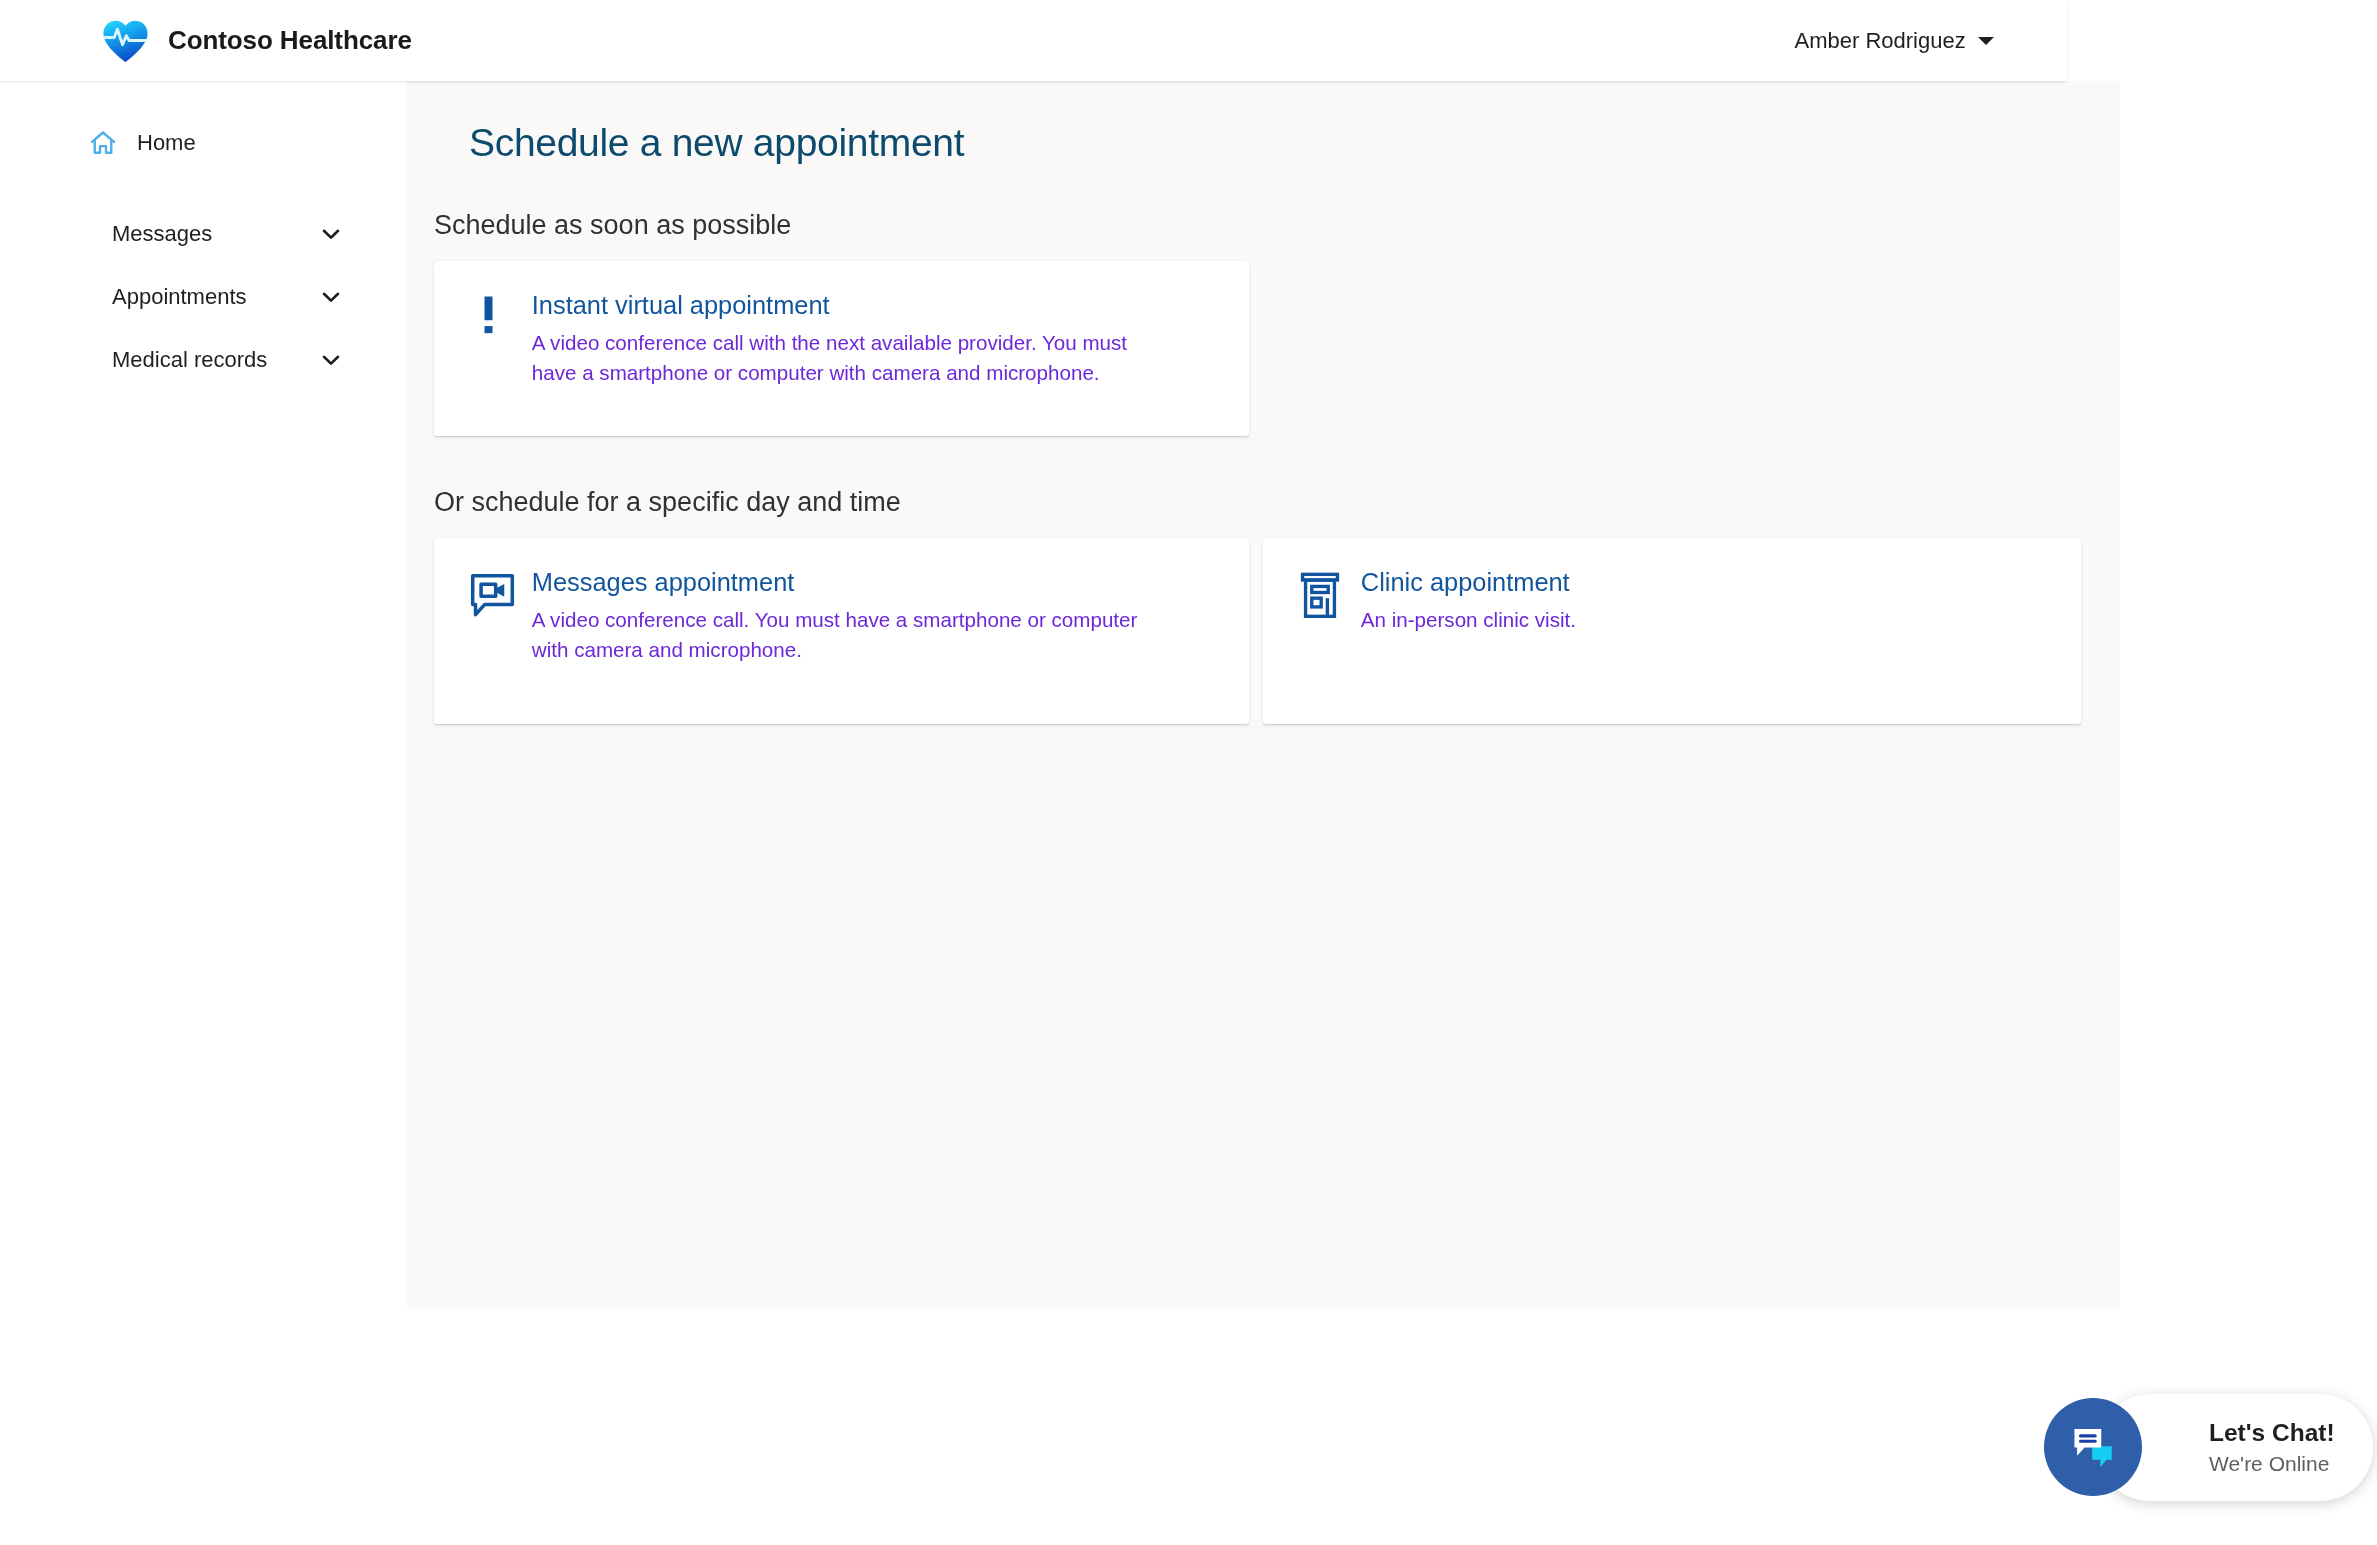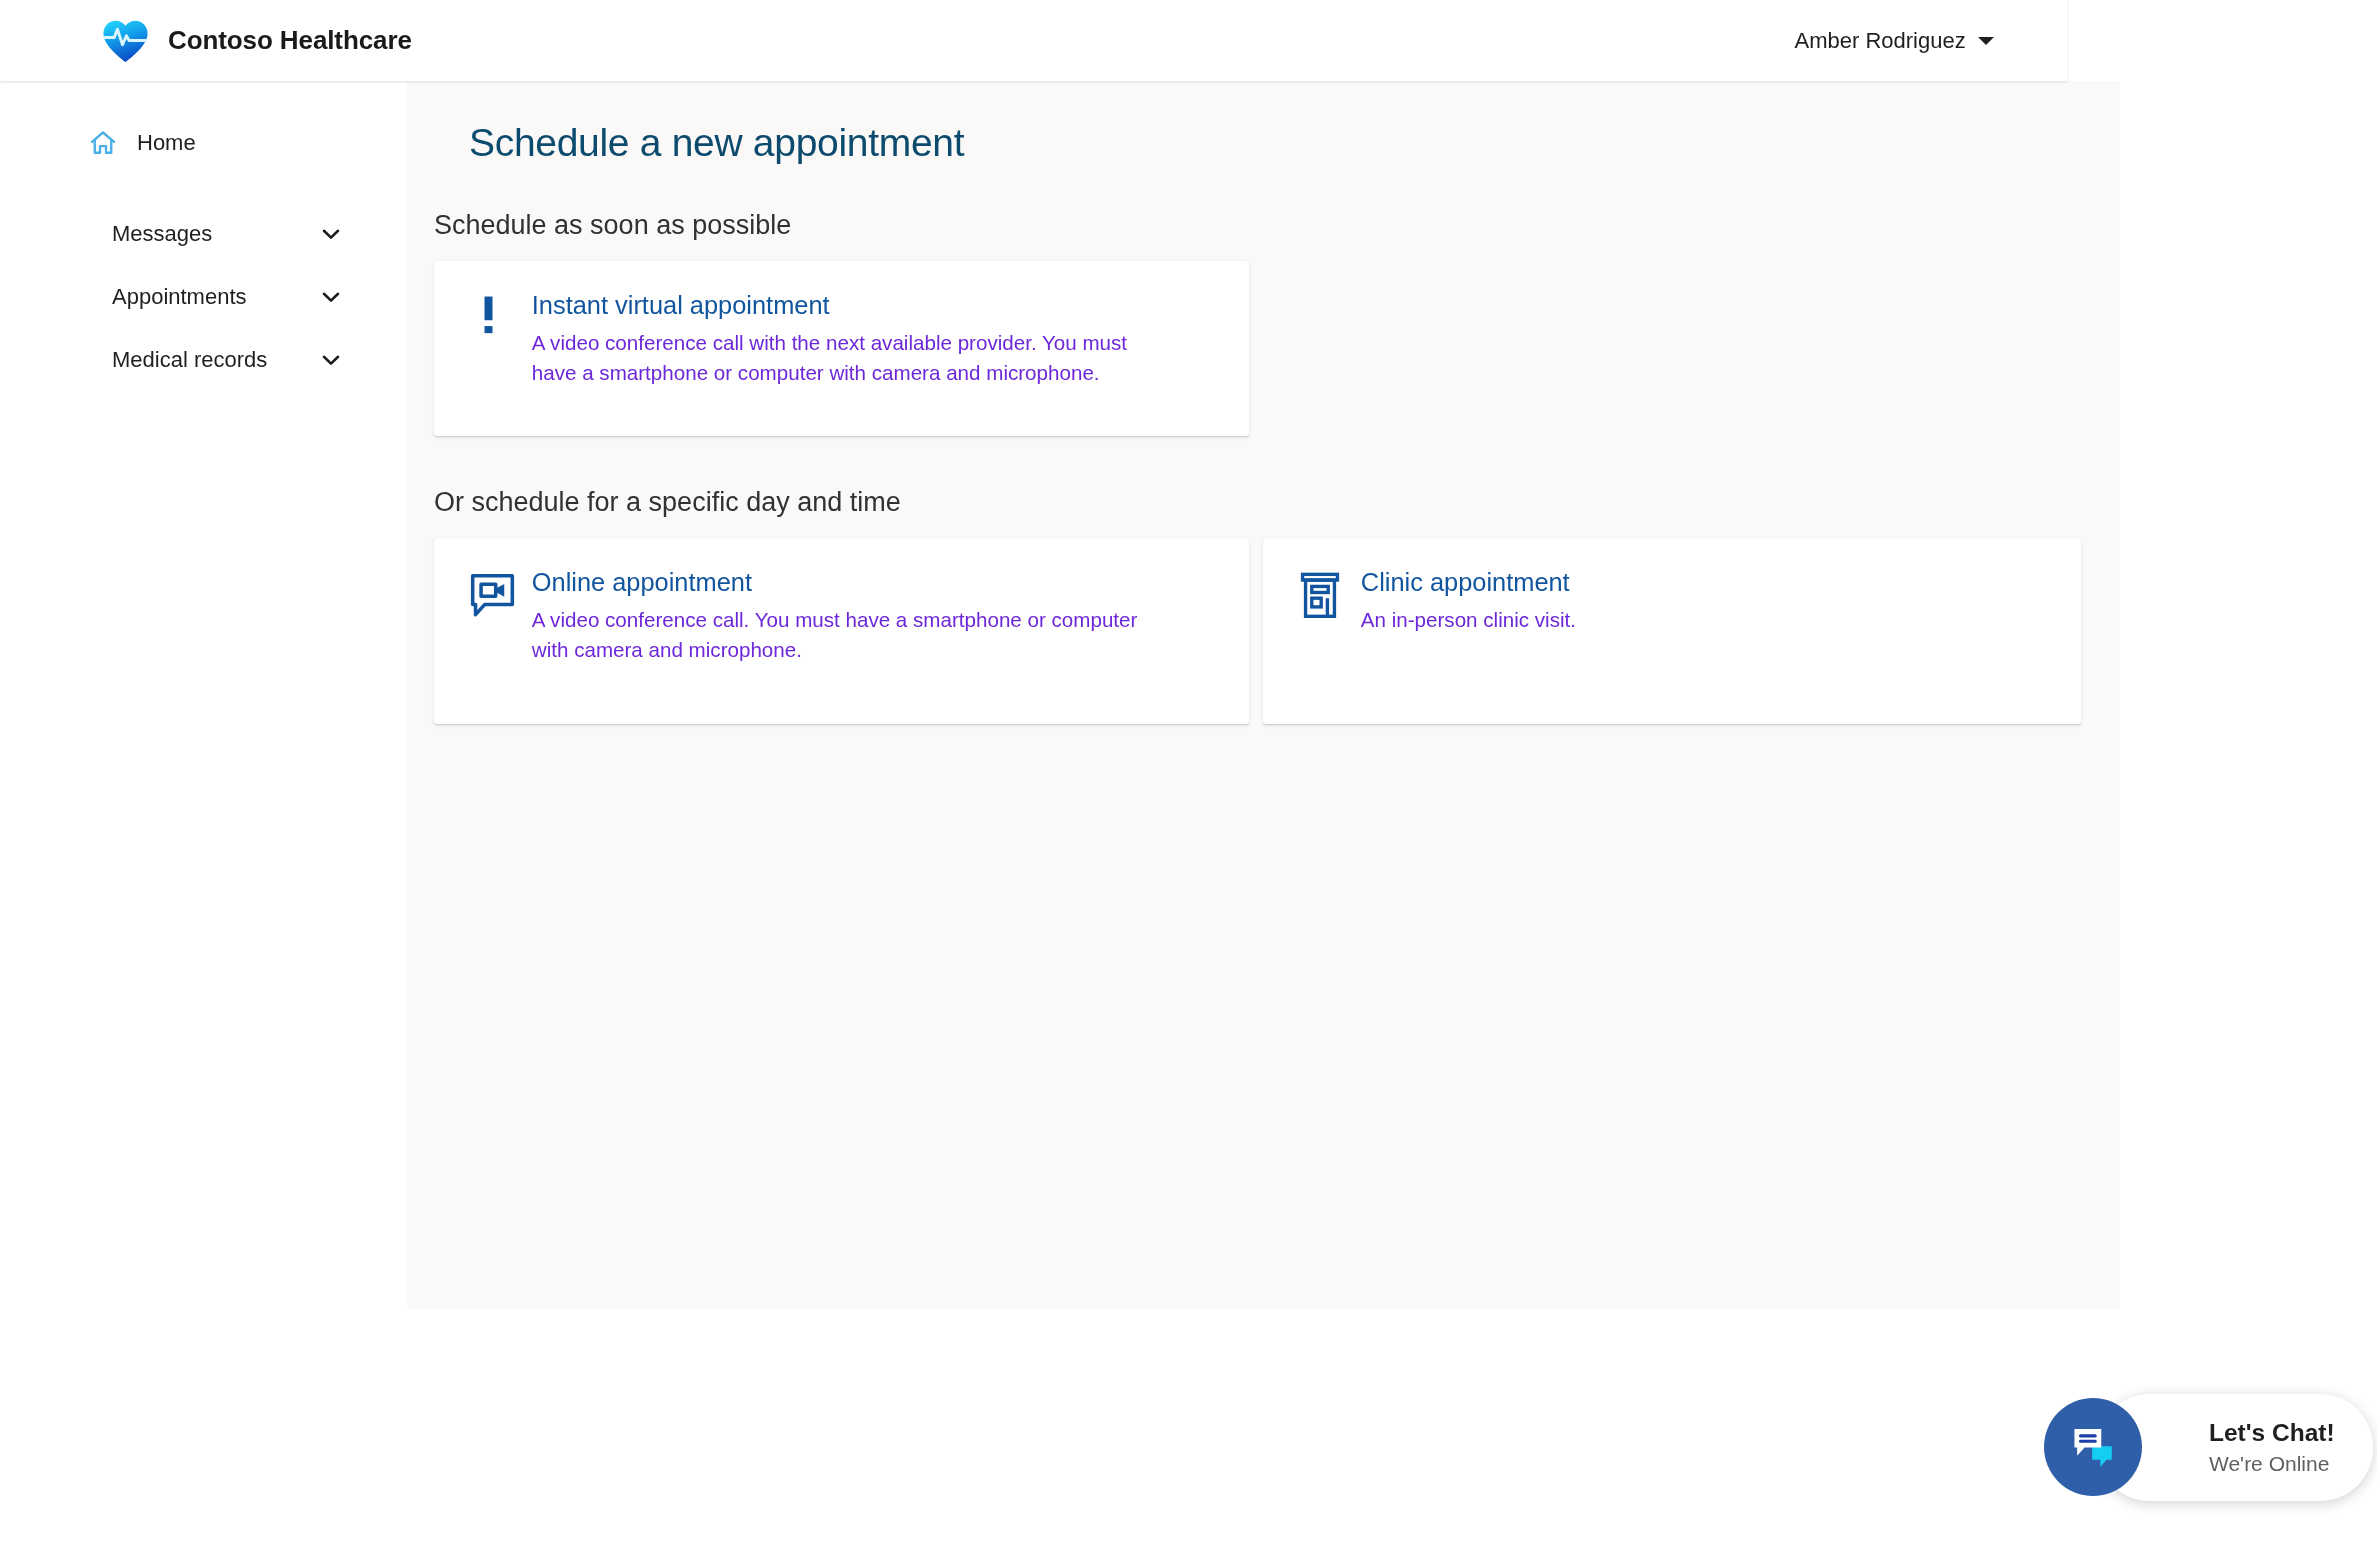--- a/index.html
+++ b/index.html
@@ -339,21 +339,21 @@
       <div class="card-icon-slot">
         <span>
           <svg class="card-icon" width="47" height="47" viewBox="0 0 28 28" aria-hidden="true">
             <path d="M2.2 2.2h23.6v17.1H9.4L3.9 25.4v-6.1H2.2z" fill="none" stroke="#11559e" stroke-width="2.1" stroke-linejoin="round"></path>
             <rect x="7.2" y="7.3" width="8.7" height="7.1" fill="none" stroke="#11559e" stroke-width="2.1" stroke-linejoin="round"></rect>
             <path d="M16.5 9.6 21 7.1v7.6l-4.5-2.5z" fill="#11559e"></path>
           </svg>
         </span>
       </div>
       <div class="card-body">
-        <div class="card-title">Online appointment</div>
+        <div class="card-title">Messages appointment</div>
         <div class="card-desc">A video conference call. You must have a smartphone or computer with camera and microphone.</div>
       </div>
     </div>
   </div>
 
   <div class="card card-clinic">
     <div class="card-inner">
       <div class="card-icon-slot">
         <span>
           <svg class="card-icon" width="44" height="47" viewBox="0 0 26 28" aria-hidden="true">

